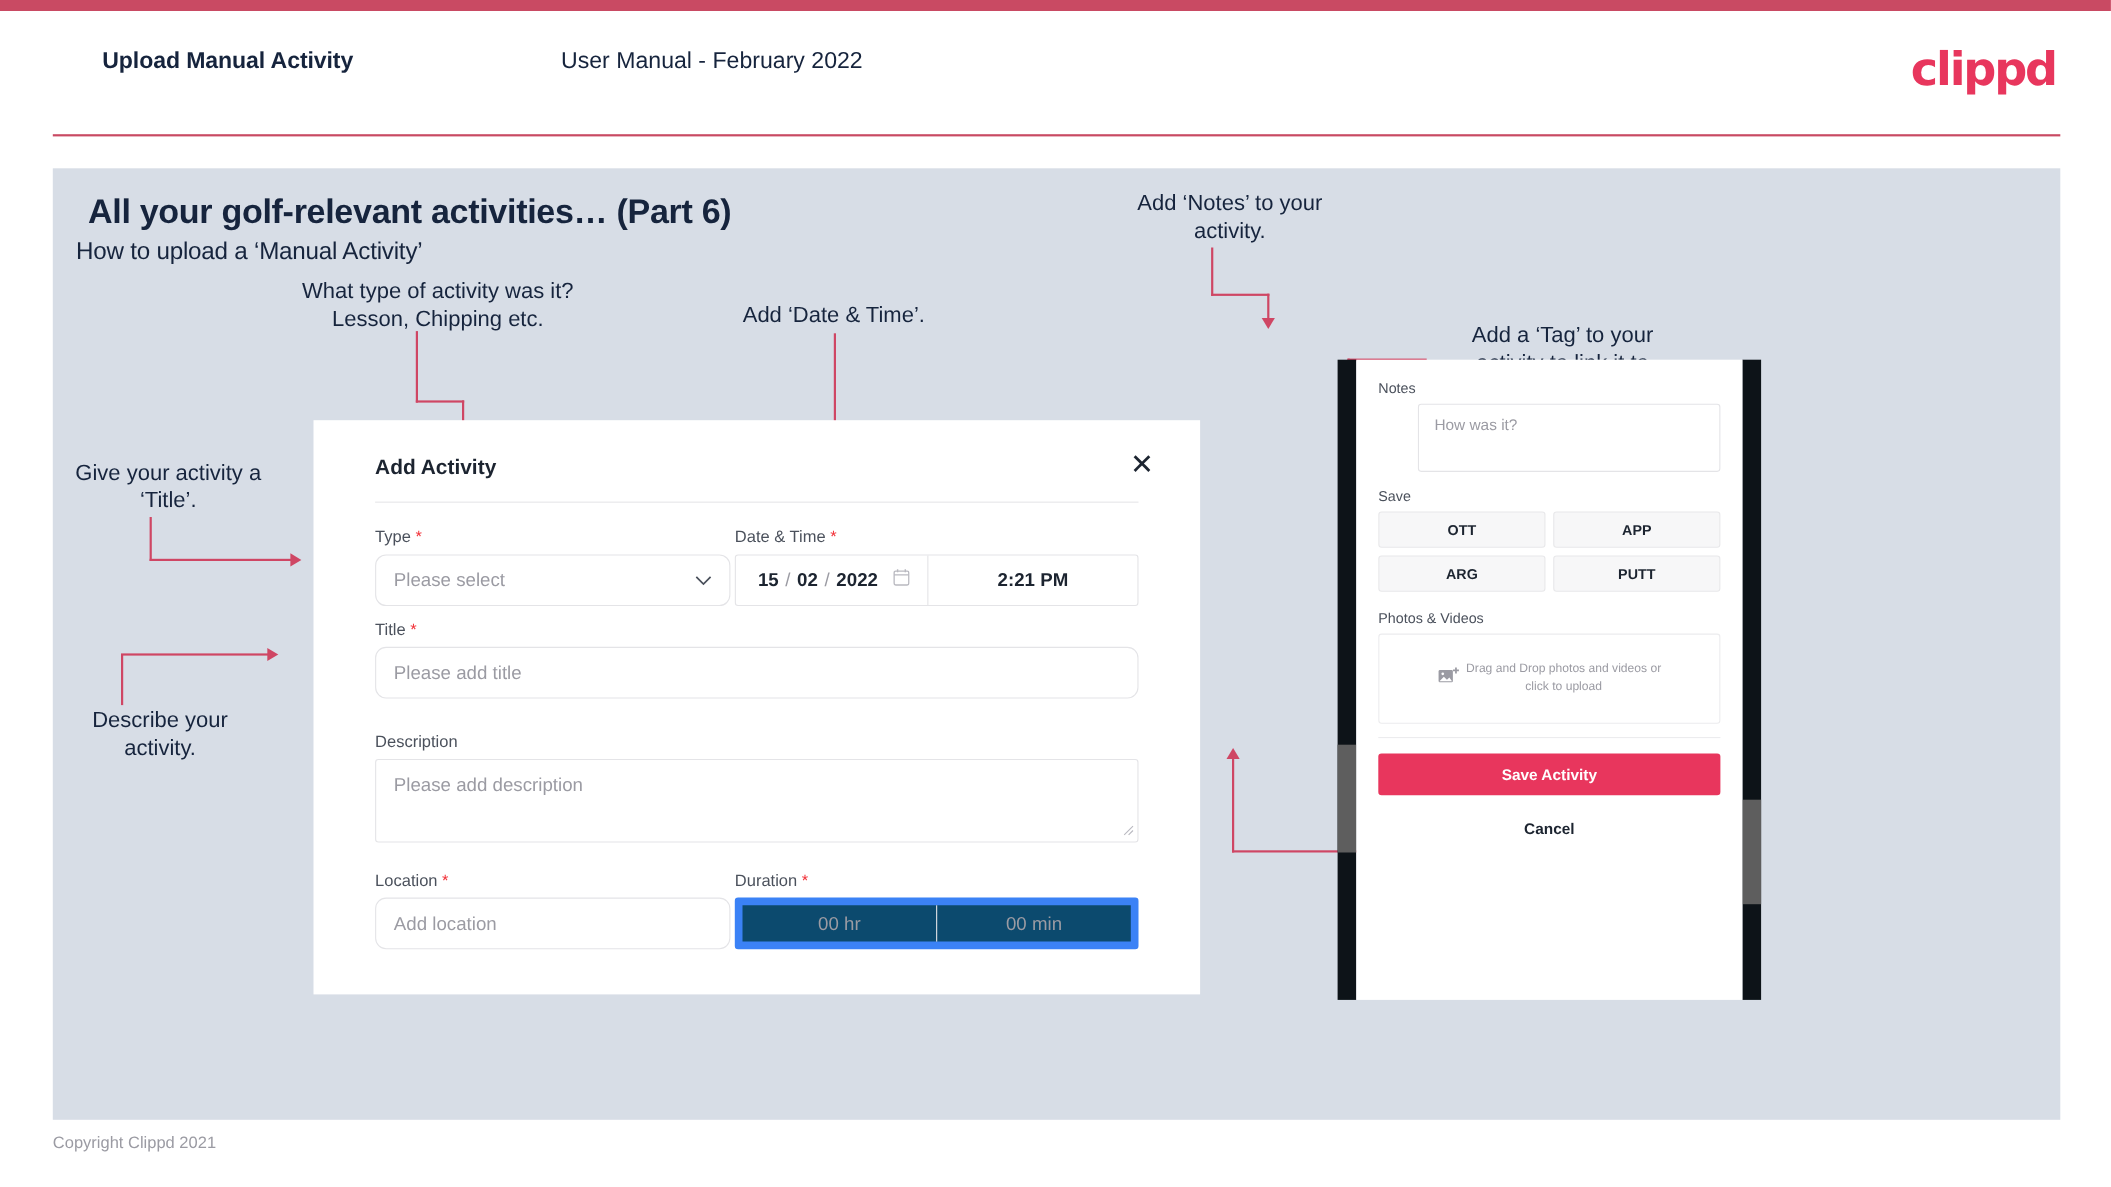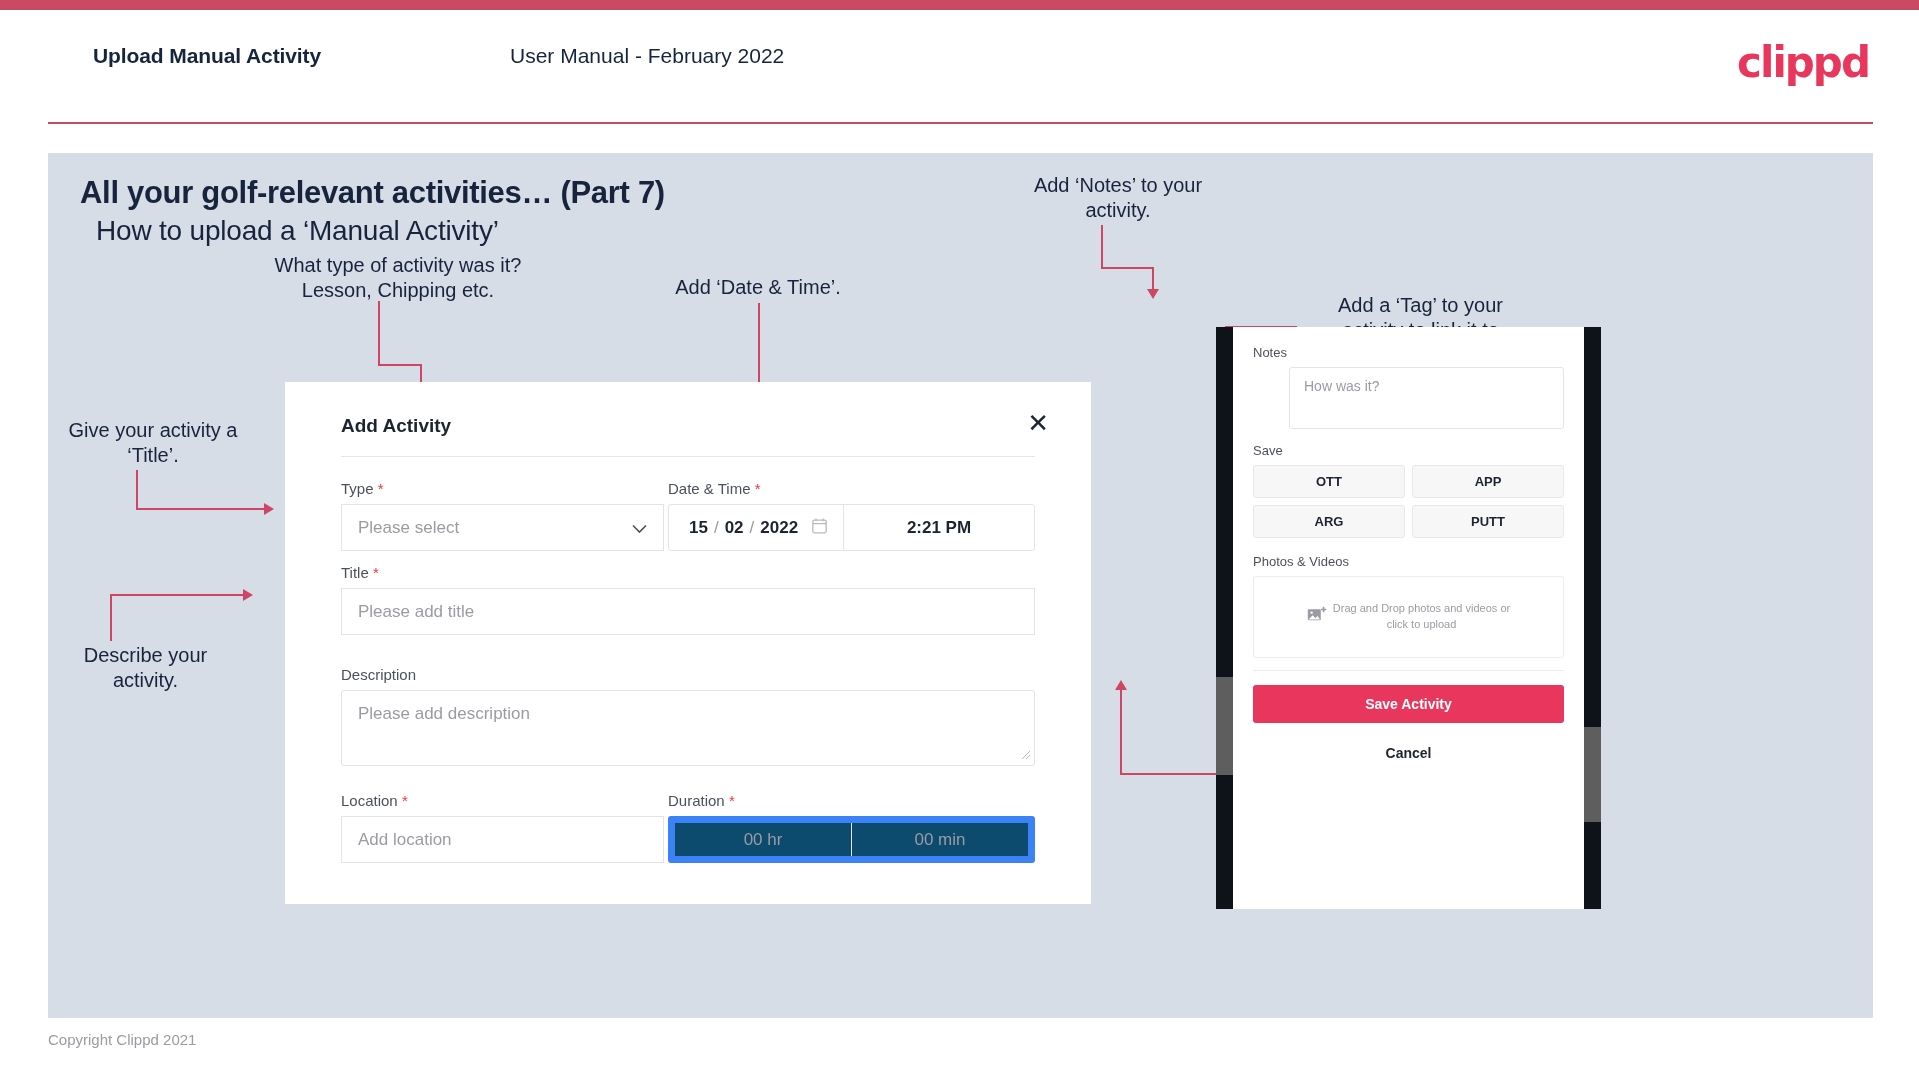--- a/index.html
+++ b/index.html
@@ -40,22 +40,22 @@
   .slide {
     position:absolute; left:48px; top:153px; width:1825px; height:865px;
     background:#d7dde6;
   }
 
   .slide-title {
     position:absolute; left:32px; top:22px;
     font-size:31px; font-weight:700; color:#16243d; letter-spacing:-0.3px;
   }
   .slide-subtitle {
-    position:absolute; left:48px; top:62px;
-    font-size:28px; font-weight:400; color:#16243d; letter-spacing:-0.2px;
+    position:absolute; left:21px; top:62px;
+    font-size:22px; font-weight:400; color:#16243d; letter-spacing:-0.2px;
   }
 
   
   .anno {
     position:absolute; color:#16243d; font-size:20px; line-height:1.24;
     font-weight:400; text-align:center; white-space:pre-line;
   }
 
   
   .ln { position:absolute; background:#cf4664; }
@@ -82,21 +82,21 @@
     font-family:"DejaVu Sans", sans-serif;
   }
   .dlg-rule {
     position:absolute; left:56px; top:74px; width:694px; height:1px; background:#e6e6e8;
   }
   .fld-label {
     position:absolute; font-size:15px; color:#4b515c; font-weight:400;
   }
   .req { color:#f2353c; font-size:15px; }
   .inp {
-    position:absolute; background:#fff; border:1px solid #e4e4e7; border-radius:0;
+    position:absolute; background:#fff; border:1px solid #e4e4e7; border-radius:10px;
     display:flex; align-items:center; padding:0 16px;
     font-size:17px; color:#9b9ba3;
   }
   .chev {
     position:absolute; right:16px; top:50%; transform:translateY(-50%);
     font-size:15px; color:#4b515c;
   }
   .dt-box {
     position:absolute; border:1px solid #e4e4e7; border-radius:3px;
     display:flex; align-items:center; background:#fff;
@@ -187,21 +187,21 @@
 
   <div class="topbar"></div>
 
   <div class="hdr-title">Upload Manual Activity</div>
   <div class="hdr-sub">User Manual - February 2022</div>
   <div class="logo">clippd</div>
   <div class="hdr-rule"></div>
 
   <div class="slide">
 
-    <div class="slide-title">All your golf-relevant activities… (Part 7)</div>
+    <div class="slide-title">All your golf-relevant activities… (Part 6)</div>
     <div class="slide-subtitle">How to upload a ‘Manual Activity’</div>
 
     <div class="anno" style="left:190px; top:100px; width:320px;">What type of activity was it?
 Lesson, Chipping etc.</div>
 
     <div class="anno" style="left:570px; top:122px; width:280px;">Add ‘Date &amp; Time’.</div>
 
     <div class="anno" style="left:-10px; top:265px; width:230px;">Give your activity a
 ‘Title’.</div>
 

